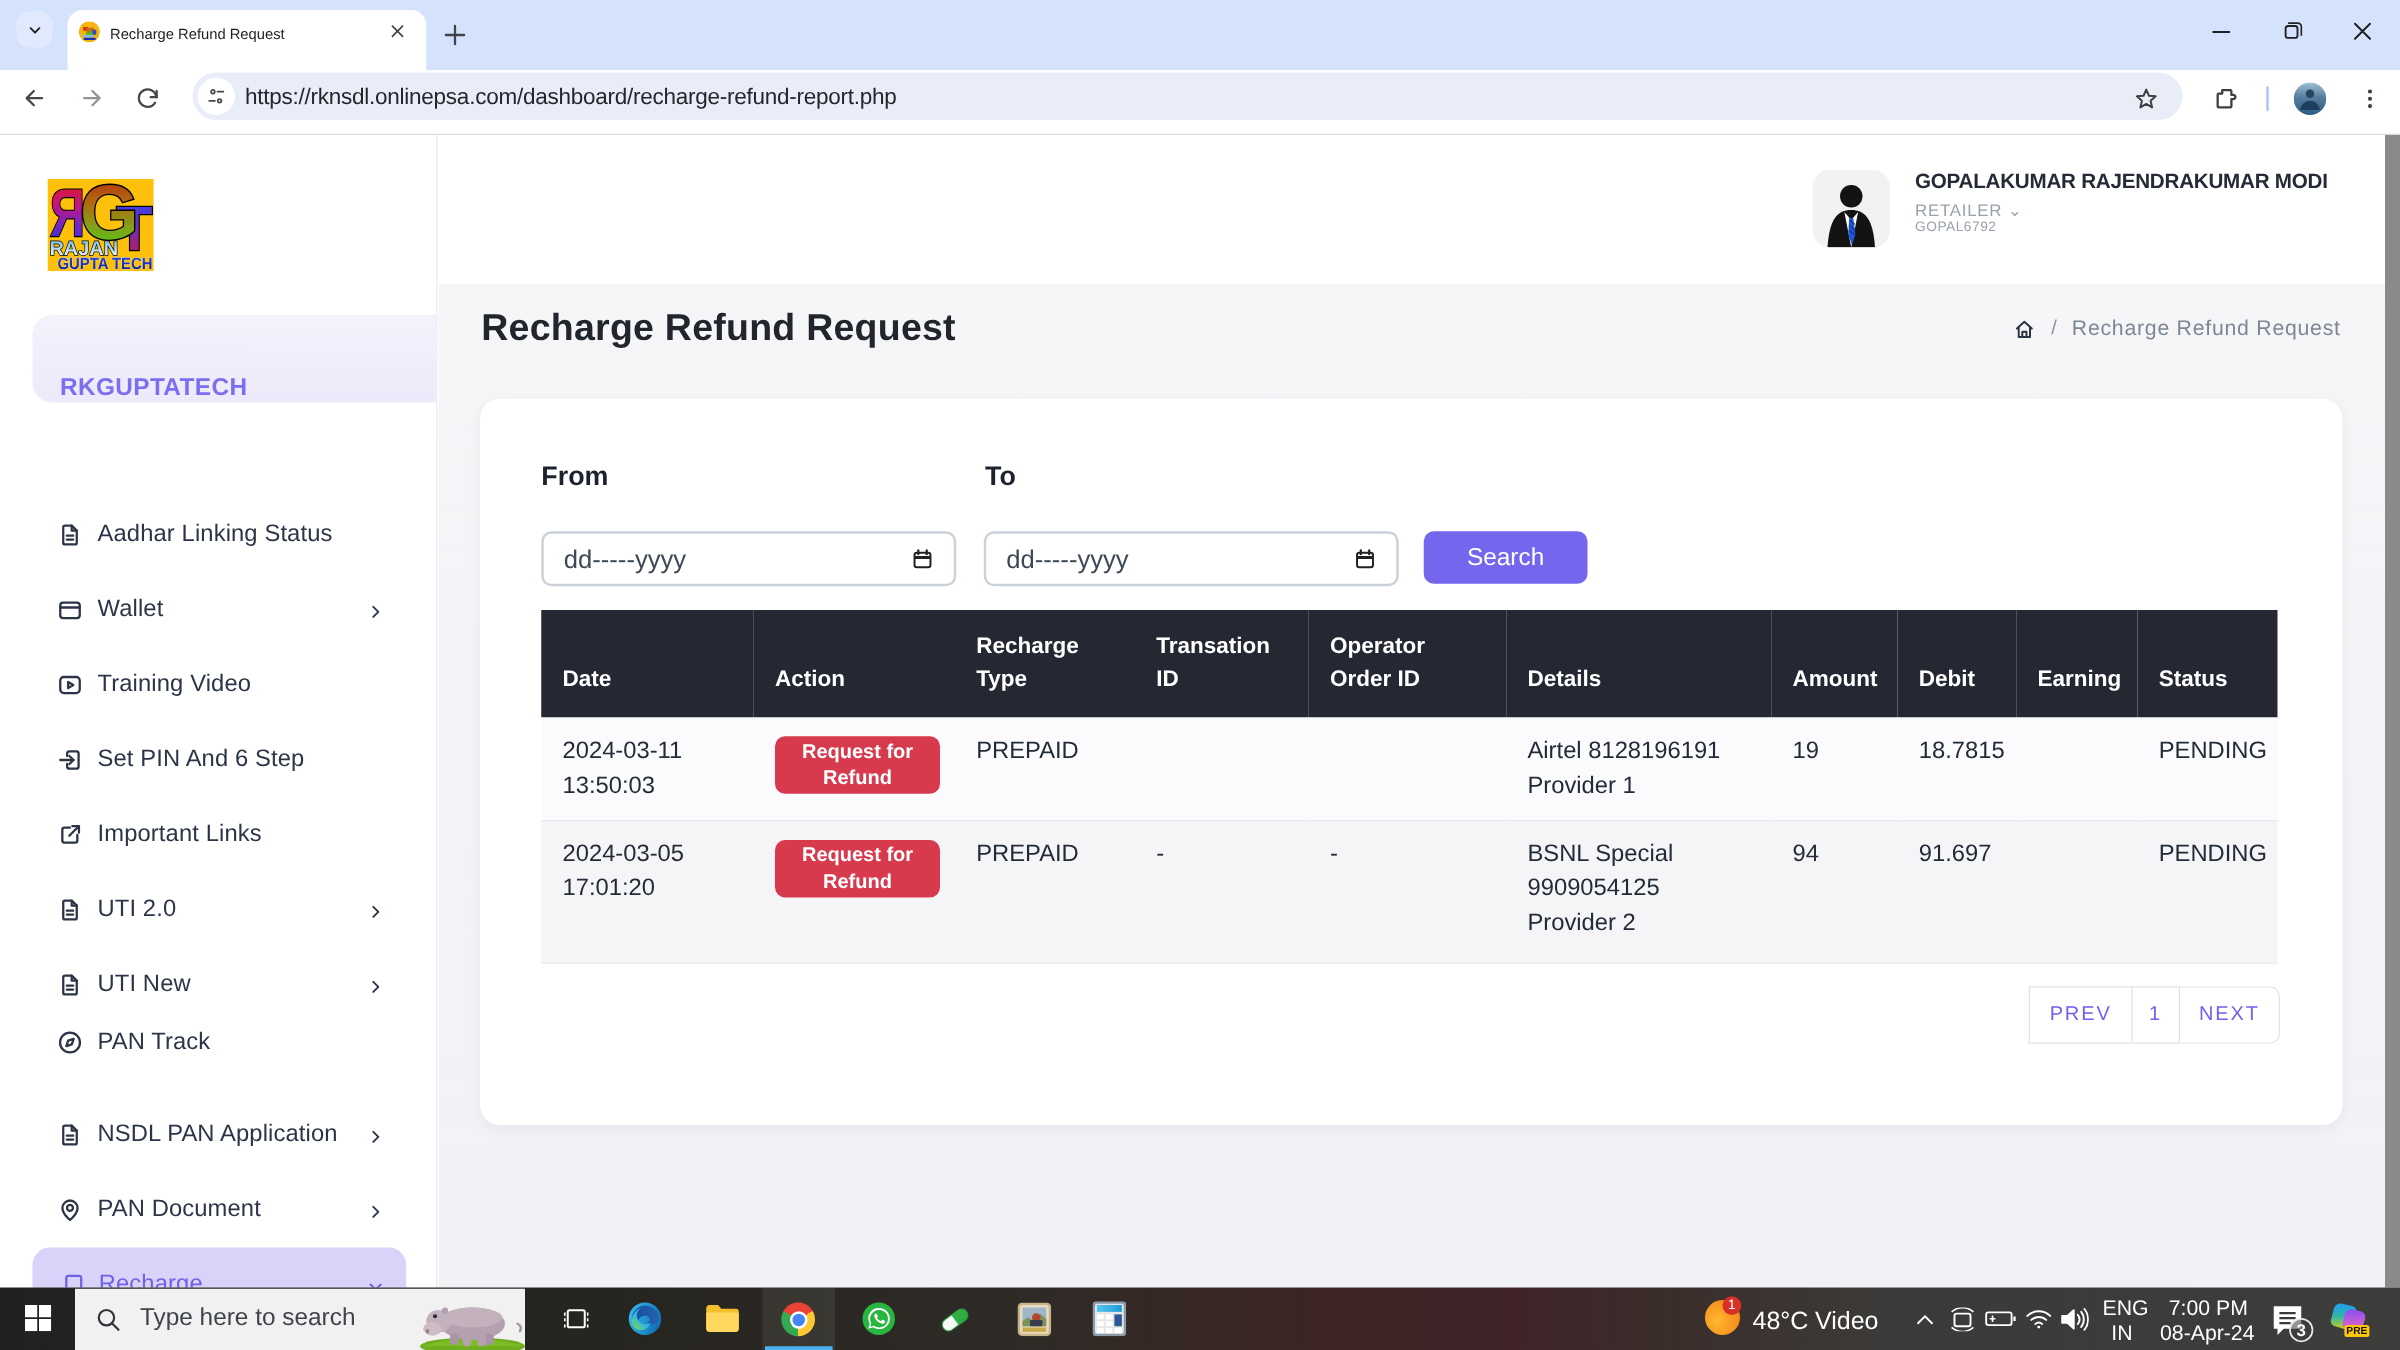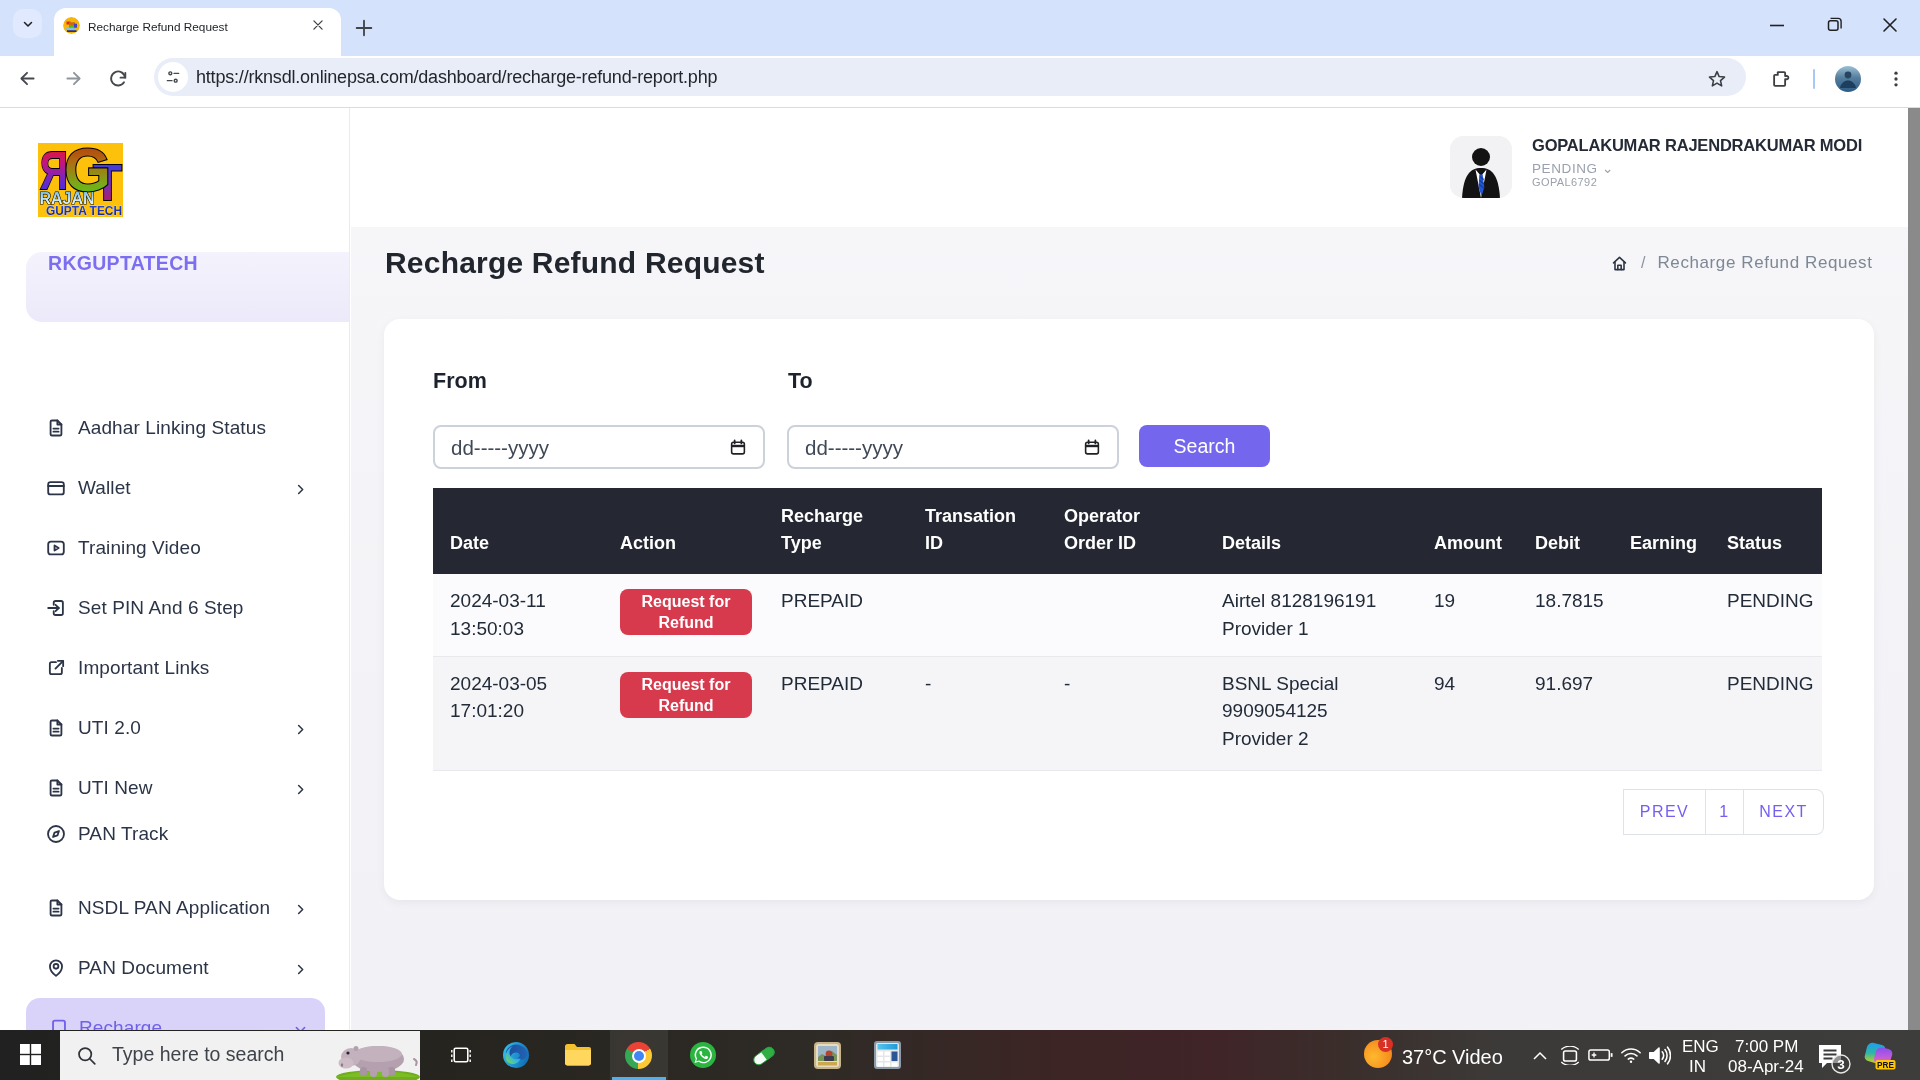--- a/index.html
+++ b/index.html
@@ -10,21 +10,21 @@
 #tabsearch{position:absolute;left:13px;top:9px;width:29px;height:29px;border-radius:10px;background:#e0e9fd;display:flex;align-items:center;justify-content:center}
 #tab{position:absolute;left:54px;top:8px;width:287px;height:48px;background:#fff;border-radius:12px 12px 0 0}
 #tab .title{position:absolute;left:34px;top:12px;font-size:11.8px;color:#1d1f24;letter-spacing:0}
 #tabfav{position:absolute;left:9px;top:9px;width:17px;height:17px;border-radius:50%;overflow:hidden}
 #toolbar{position:absolute;left:0;top:56px;width:1920px;height:52px;background:#fff;border-bottom:1px solid #d9dce1}
 #omnibox{position:absolute;left:154px;top:58px;width:1592px;height:38px;border-radius:19px;background:#e9edf8}
 #tunecircle{position:absolute;left:4px;top:4px;width:30px;height:30px;border-radius:50%;background:#fff;display:flex;align-items:center;justify-content:center}
 #url{position:absolute;left:42px;top:0;line-height:38px;font-size:18px;color:#23262c;letter-spacing:-.2px}
 
 #sidebar{position:absolute;left:0;top:108px;width:350px;height:922px;background:#fff;border-right:1px solid #e9ebf0;overflow:hidden;z-index:3}
-#rkbox{position:absolute;left:26px;top:144px;width:341px;height:70px;border-radius:16px;background:linear-gradient(180deg,#f4f2fc,#eceafa);display:flex;align-items:flex-start}
+#rkbox{position:absolute;left:26px;top:144px;width:341px;height:70px;border-radius:16px;background:linear-gradient(180deg,#f4f2fc,#eceafa);display:flex;align-items:flex-end}
 #rkbox span{margin-left:22px;font-size:19.5px;font-weight:bold;color:#7c6ef0;letter-spacing:.3px}
 .mitem{position:absolute;left:0;width:350px;height:60px;display:flex;align-items:center;color:#2c3547}
 .mitem .mic{position:absolute;left:45px;top:19px}
 .mitem .mtxt{position:absolute;left:78px;font-size:19px;font-weight:500;letter-spacing:.1px}
 .mitem .chev{position:absolute;left:293px;top:24px}
 .mactive{position:absolute;left:26px;width:299px;height:60px;border-radius:14px;background:#d9d3fa;color:#6f61e8}
 .mactive .mic{left:22px}
 .mactive .mtxt{left:53px;color:#6f61e8}
 .mactive .chev{left:267px}
 
@@ -305,21 +305,21 @@
       <svg width="62" height="62" viewBox="0 0 62 62">
         <rect width="62" height="62" fill="#f2f2f4"></rect>
         <circle cx="31" cy="21" r="9" fill="#131313"></circle>
         <path d="M31 32c-11 0-17.5 7-19 30h38c-1.5-23-8-30-19-30z" fill="#131313"></path>
         <path d="M25.5 33.5 31 40l5.5-6.5L31 62l-5.5-28.5z" fill="#fff"></path>
         <path d="M29.3 38.5h3.4l1.6 13-2.8 8.5-2.9-8.5z" fill="#2257d8"></path>
         <path d="M29.9 40.5l3.7 3.1M29.5 44.3l4.4 3.7M29.2 48.2l4.8 4" stroke="#173f9e" stroke-width="1.4"></path>
       </svg>
     </div>
 <div id="uname">GOPALAKUMAR RAJENDRAKUMAR MODI</div>
-<div id="urole">PENDING ⌄</div>
+<div id="urole">RETAILER ⌄</div>
 <div id="uid">GOPAL6792</div>
 </div>
 
 <div id="content"></div>
 <div id="h1">Recharge Refund Request</div>
 <div id="bread">
     <svg width="19" height="19" viewBox="0 0 24 24" fill="none" stroke="#2b3445" stroke-width="2" stroke-linecap="round" stroke-linejoin="round">
       <path d="M4.5 11.2 12 4.3l7.5 6.9"></path>
       <path d="M6.3 10.2v9.5h11.4v-9.5"></path>
       <path d="M9.9 19.7v-5.4h4.2v5.4"></path>
@@ -508,21 +508,21 @@
         <rect x="3.5" y="16" width="5.5" height="4"></rect>
         <rect x="10.5" y="16" width="5.5" height="4"></rect>
         <rect x="3.5" y="21.5" width="5.5" height="4"></rect>
         <rect x="10.5" y="21.5" width="5.5" height="4"></rect>
       </g>
 <rect x="17.5" y="10.5" width="6" height="9.5" fill="#2b5797"></rect>
       <rect x="17.5" y="21.5" width="6" height="4" fill="#fff"></rect>
     </svg>
     <div style="position:absolute;left:1364px;top:10px;width:28px;height:28px;border-radius:50%;background:radial-gradient(circle at 35% 60%,#ffb92e,#f58c1e 70%,#e87312)"></div>
 <div style="position:absolute;left:1378px;top:7px;width:15px;height:15px;border-radius:50%;background:#d93025;color:#fff;font-size:11px;text-align:center;line-height:15px">1</div>
-<div class="trtxt" style="left:1402px;top:16px;font-size:20px">37°C</div>
+<div class="trtxt" style="left:1402px;top:16px;font-size:20px">48°C</div>
 <div class="trtxt" style="left:1452px;top:16px;font-size:20px">Video</div>
     <svg style="position:absolute;left:1531px;top:19px" width="18" height="14" viewBox="0 0 24 18" fill="none" stroke="#fff" stroke-width="2">
       <path d="m4 13 8-8 8 8"></path>
     </svg>
     <svg style="position:absolute;left:1559px;top:16px" width="22" height="19" viewBox="0 0 24 20" fill="none" stroke="#fff" stroke-width="1.7">
       <rect x="5" y="5" width="14" height="11" rx="2"></rect>
       <path d="M2.5 3.5a14 14 0 0 1 19 0M2.5 17a14 14 0 0 0 19 0" stroke-width="1.5"></path>
     </svg>
     <svg style="position:absolute;left:1588px;top:18px" width="25" height="14" viewBox="0 0 27 14" fill="none" stroke="#fff" stroke-width="1.6">
       <rect x="1" y="1.5" width="22" height="11" rx="2"></rect>

